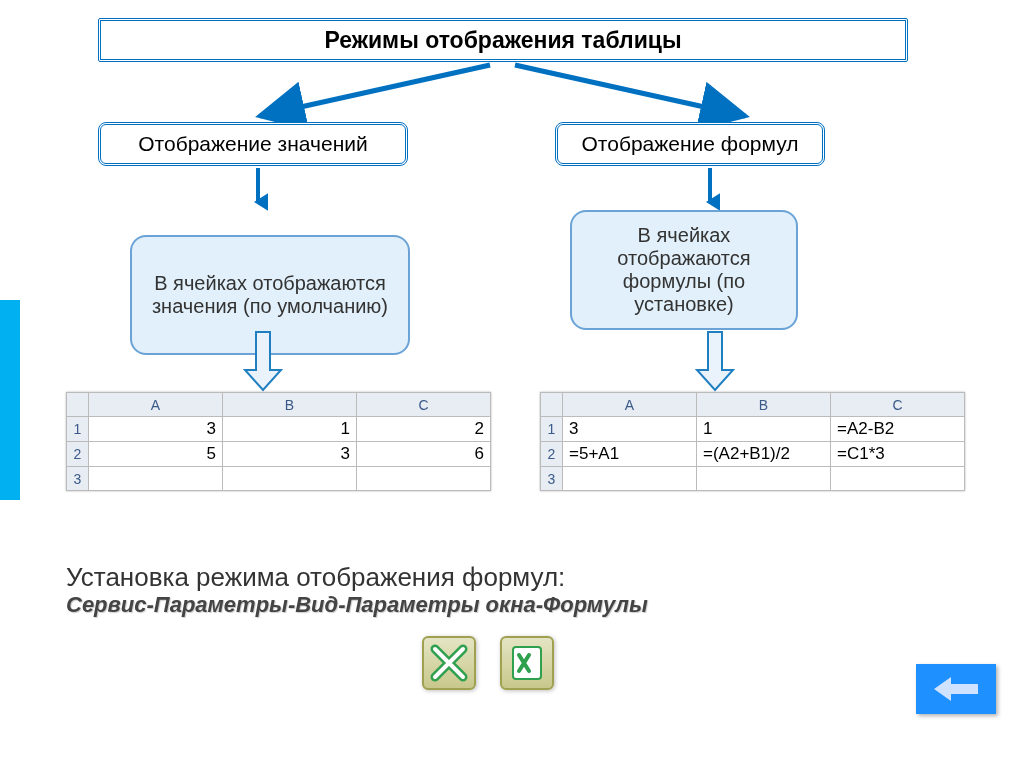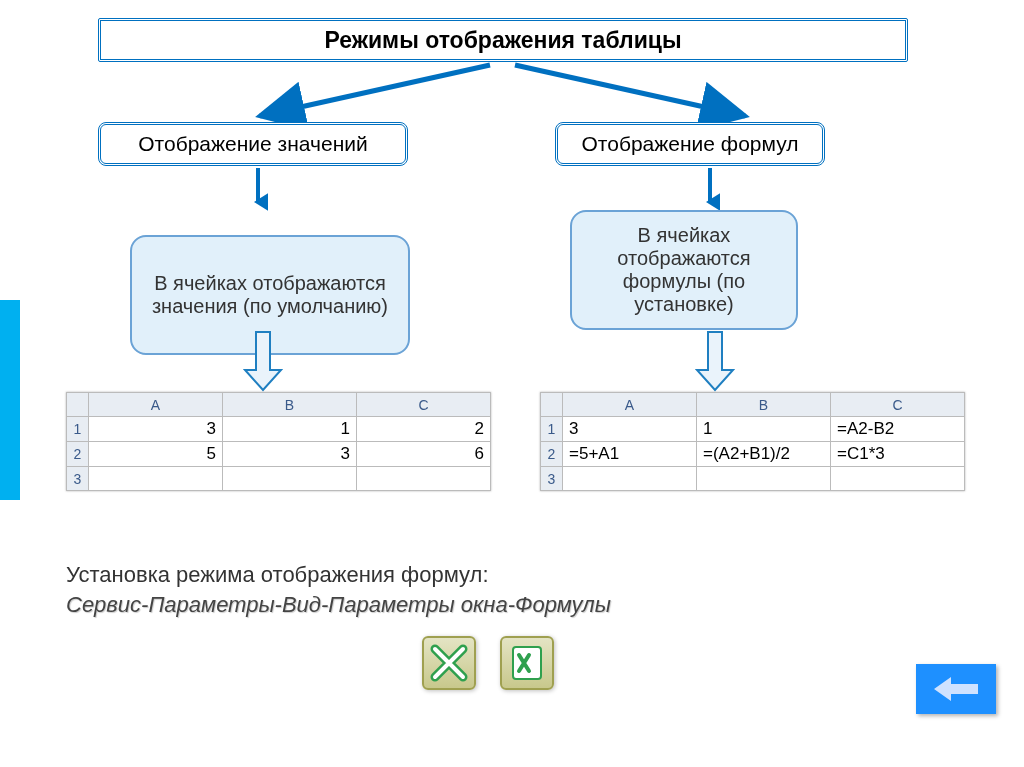--- a/index.html
+++ b/index.html
@@ -5,22 +5,22 @@
   * { box-sizing: border-box; margin: 0; padding: 0; }
   body { font-family: Arial, sans-serif; width: 1024px; height: 767px; position: relative; background: #fff; }
   .side-bar { position: absolute; left: 0; top: 300px; width: 20px; height: 200px; background: #00b0f0; }
   .title-box { position: absolute; left: 98px; top: 18px; width: 810px; height: 44px; border: 3px double #0070c0; background: #fff; border-radius: 2px; display: flex; align-items: center; justify-content: center; font-size: 23px; font-weight: bold; color: #000; }
   .mode-box { position: absolute; border: 3px double #0070c0; border-radius: 8px; background: #fff; display: flex; align-items: center; justify-content: center; font-size: 21px; color: #000; padding: 8px 16px; }
   #mode-left { left: 98px; top: 122px; width: 310px; height: 44px; }
   #mode-right { left: 555px; top: 122px; width: 270px; height: 44px; }
   .desc-box { position: absolute; background: #e1f0fa; border: 2px solid #6ba3d6; border-radius: 16px; display: flex; align-items: center; justify-content: center; font-size: 20px; color: #333; text-align: center; padding: 10px 16px; }
   #desc-left { left: 130px; top: 210px; width: 280px; height: 120px; margin-top: 25px; }
   #desc-right { left: 570px; top: 210px; width: 228px; height: 120px; }
-  .caption { position: absolute; left: 66px; top: 562px; font-size: 22px; color: #333; }
-  .caption-path { position: absolute; left: 66px; top: 592px; font-size: 22px; font-style: italic; font-weight: normal; color: #444; text-shadow: 1px 1px 1px #ccc; }
+  .caption { position: absolute; left: 66px; top: 562px; font-size: 26px; color: #333; }
+  .caption-path { position: absolute; left: 66px; top: 592px; font-size: 22px; font-style: italic; font-weight: bold; color: #444; text-shadow: 1px 1px 1px #ccc; }
   .excel-icon { position: absolute; width: 54px; height: 54px; border: 2px solid #9fa050; border-radius: 6px; background: linear-gradient(#e4e4c4, #c8c88c); box-shadow: 1px 1px 4px rgba(0,0,0,.25); display:flex; align-items:center; justify-content:center; }
   .excel-icon svg { width: 40px; height: 40px; }
   #icon1 { left: 422px; top: 636px; }
   #icon2 { left: 500px; top: 636px; }
   .back-btn { position: absolute; right: 28px; top: 664px; width: 80px; height: 50px; background: #1e90ff; display: flex; align-items: center; justify-content: center; box-shadow: 2px 2px 4px rgba(0,0,0,.3); }
   .back-btn svg { width: 50px; height: 30px; fill: #cfe2ff; }
 
   
   .sheet { position: absolute; border: 1px solid #888; background: #fff; font-size: 14px; border-collapse: collapse; box-shadow: 0 0 2px rgba(0,0,0,.3); }
   .sheet th, .sheet td { border: 1px solid #bbb; height: 24px; padding: 2px 6px; vertical-align: middle; }

